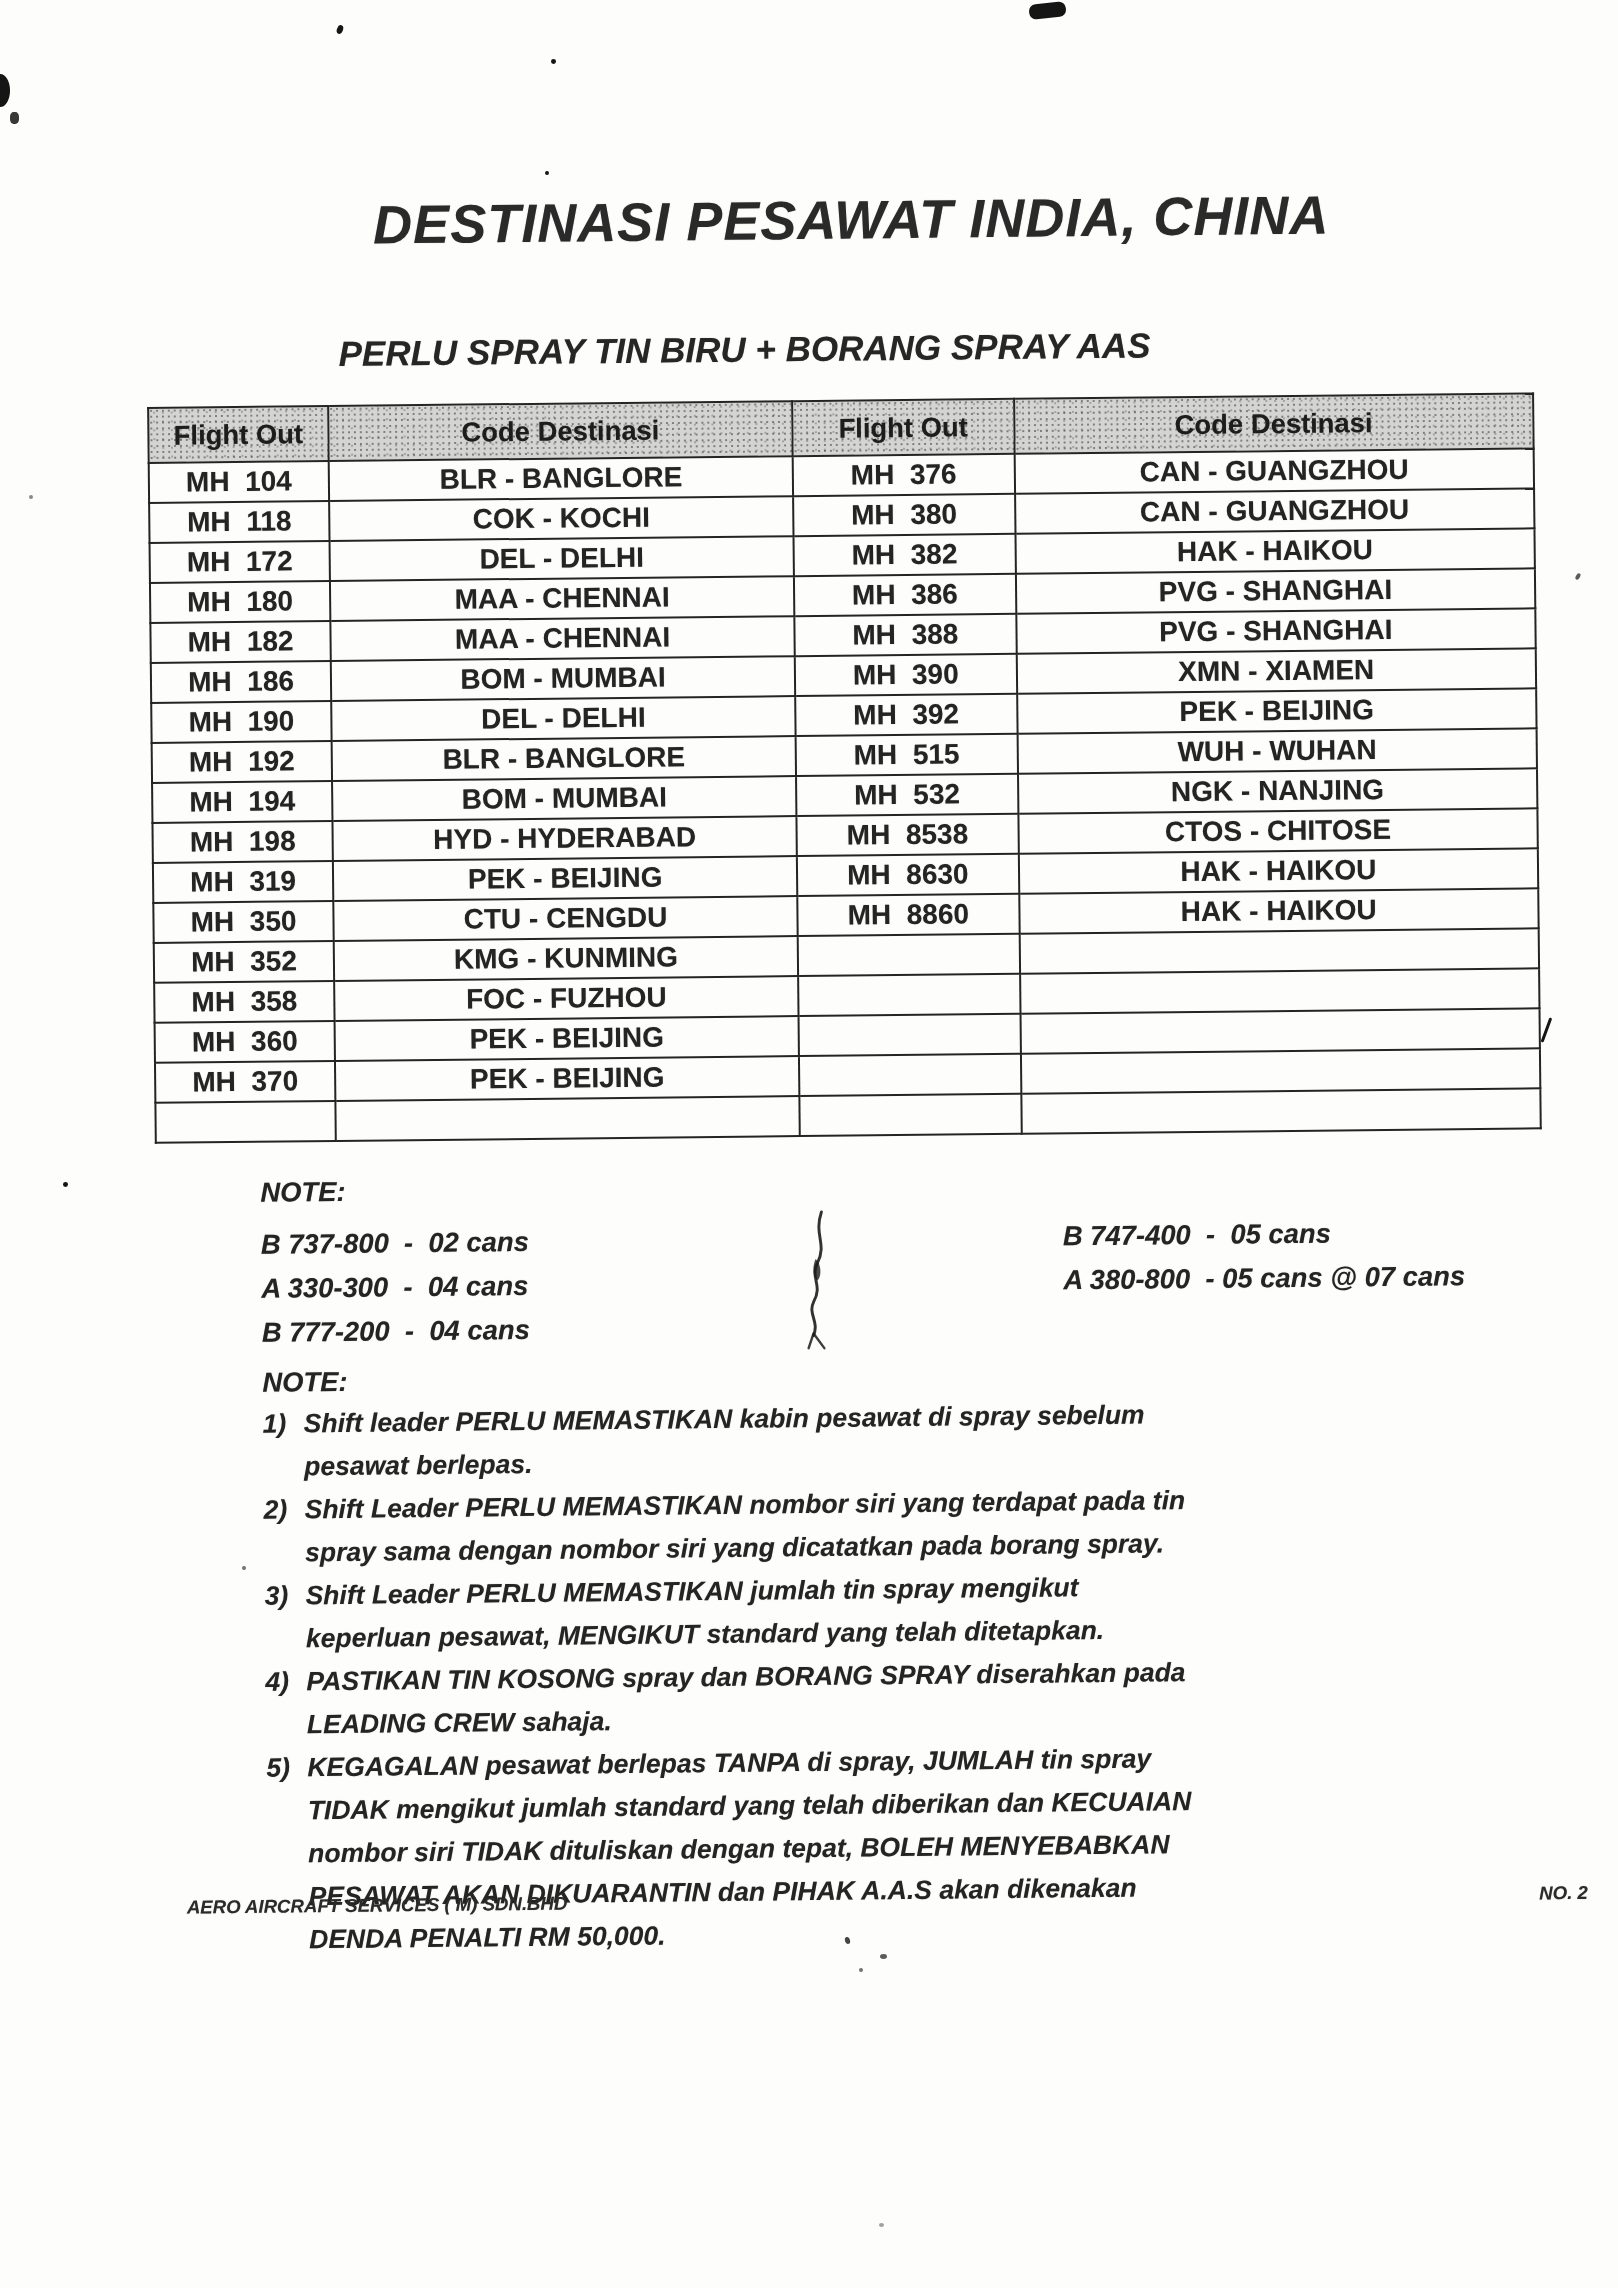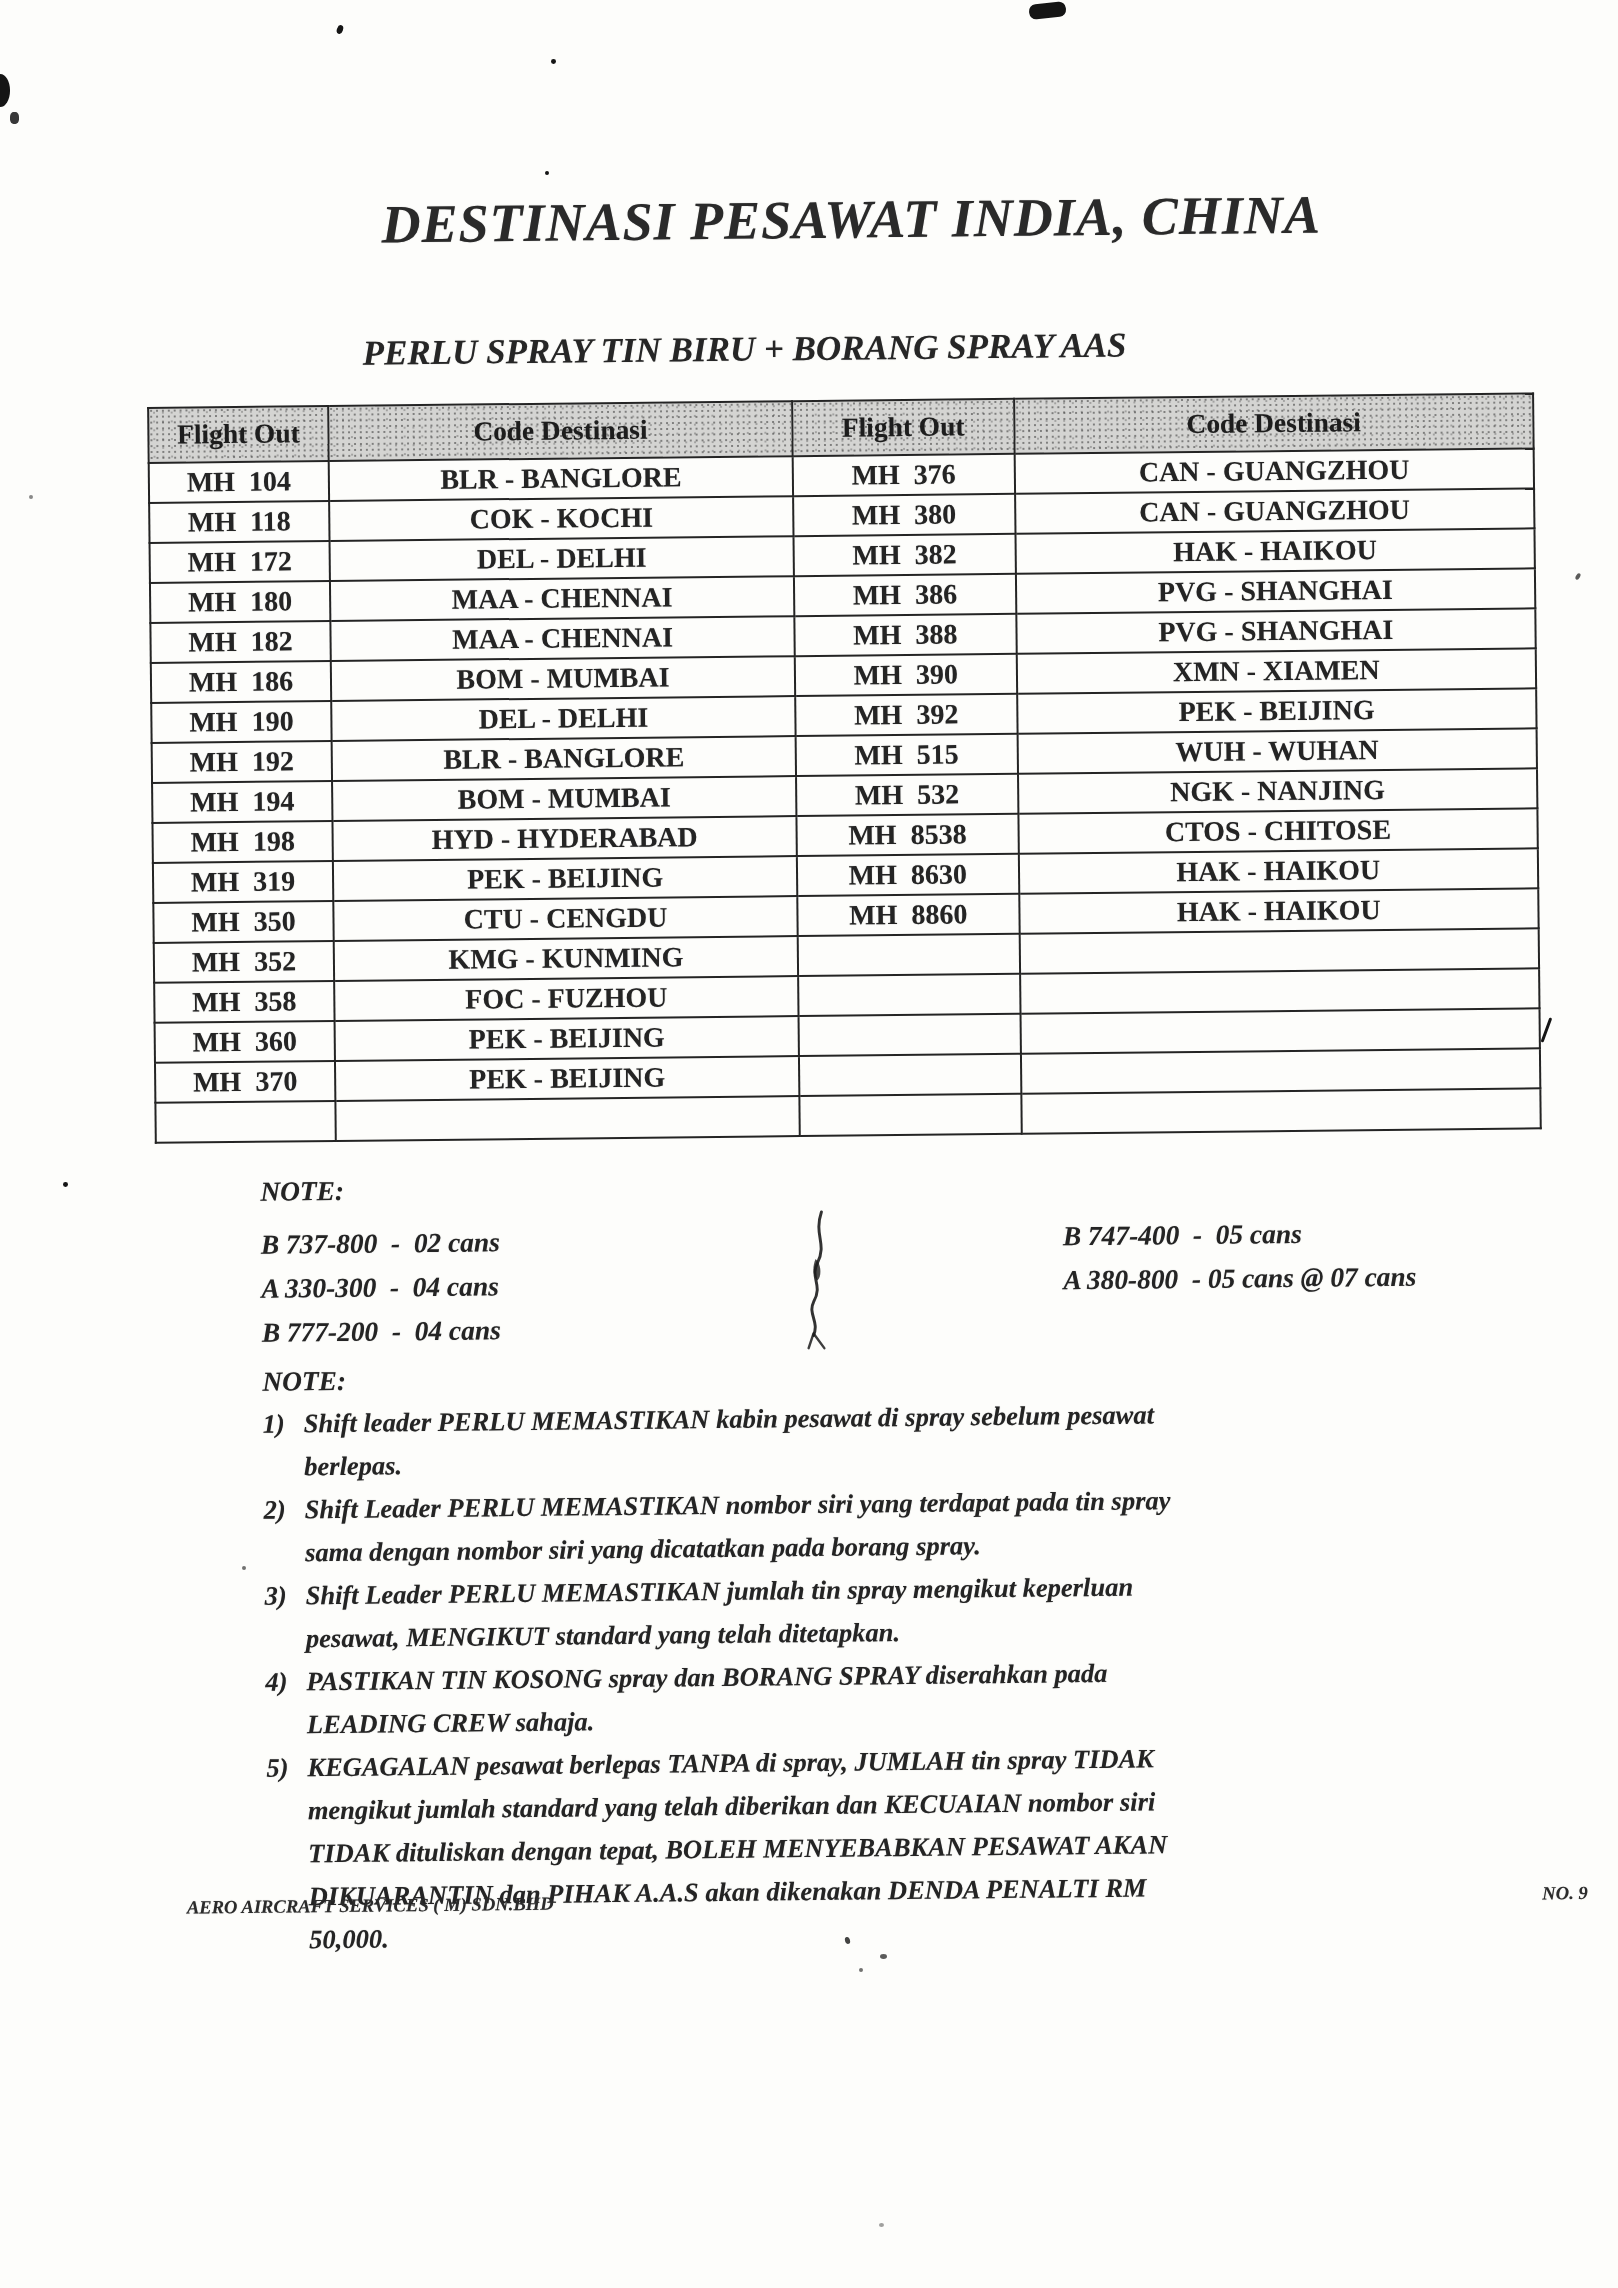--- a/index.html
+++ b/index.html
@@ -11,21 +11,20 @@
     background: #f4f4f2;
     font-family: "Liberation Sans", sans-serif;
   }
   .page {
     position: relative;
     width: 1618px;
     height: 2289px;
     background: #fdfdfb;
     color: #222;
     overflow: hidden;
-    font-family: Liberation Serif, serif;
   }
   .content {
     position: absolute;
     inset: 0;
     transform: rotate(-0.6deg);
     transform-origin: 50% 38%;
   }
   .ink { text-shadow: 0 0 1px rgba(25,25,25,0.35); }
 
   
@@ -307,21 +306,21 @@
           </div>
           <div class="note-item">
             <span class="note-num">5)</span>
             <span class="note-text">KEGAGALAN pesawat berlepas TANPA di spray, JUMLAH tin spray TIDAK mengikut jumlah standard yang telah diberikan dan KECUAIAN nombor siri TIDAK dituliskan dengan tepat, BOLEH MENYEBABKAN PESAWAT AKAN DIKUARANTIN dan PIHAK A.A.S akan dikenakan DENDA PENALTI RM 50,000.</span>
           </div>
         </div>
     </div>
 
     <div class="footer ink">
       <span>AERO AIRCRAFT SERVICES ( M) SDN.BHD</span>
-      <span>NO. 9</span>
+      <span>NO. 2</span>
     </div>
 
   </div>
 
   <div class="speck" style="left:1029px; top:2.9px; width:37px; height:14.7px; border-radius:6.9px; transform:rotate(-6deg);"></div>
   <div class="speck" style="left:337px; top:24.5px; width:5.9px; height:8.8px; transform:rotate(20deg);"></div>
   <div class="speck" style="left:551px; top:59px; width:4.9px; height:4.9px;"></div>
   <div class="speck" style="left:545px; top:171px; width:3.9px; height:3.9px;"></div>
   <div class="speck" style="left:-9.8px; top:74px; width:19.6px; height:33px;"></div>
   <div class="speck" style="left:9.8px; top:112px; width:8.8px; height:11.8px; border-radius:40%; opacity:.85;"></div>

